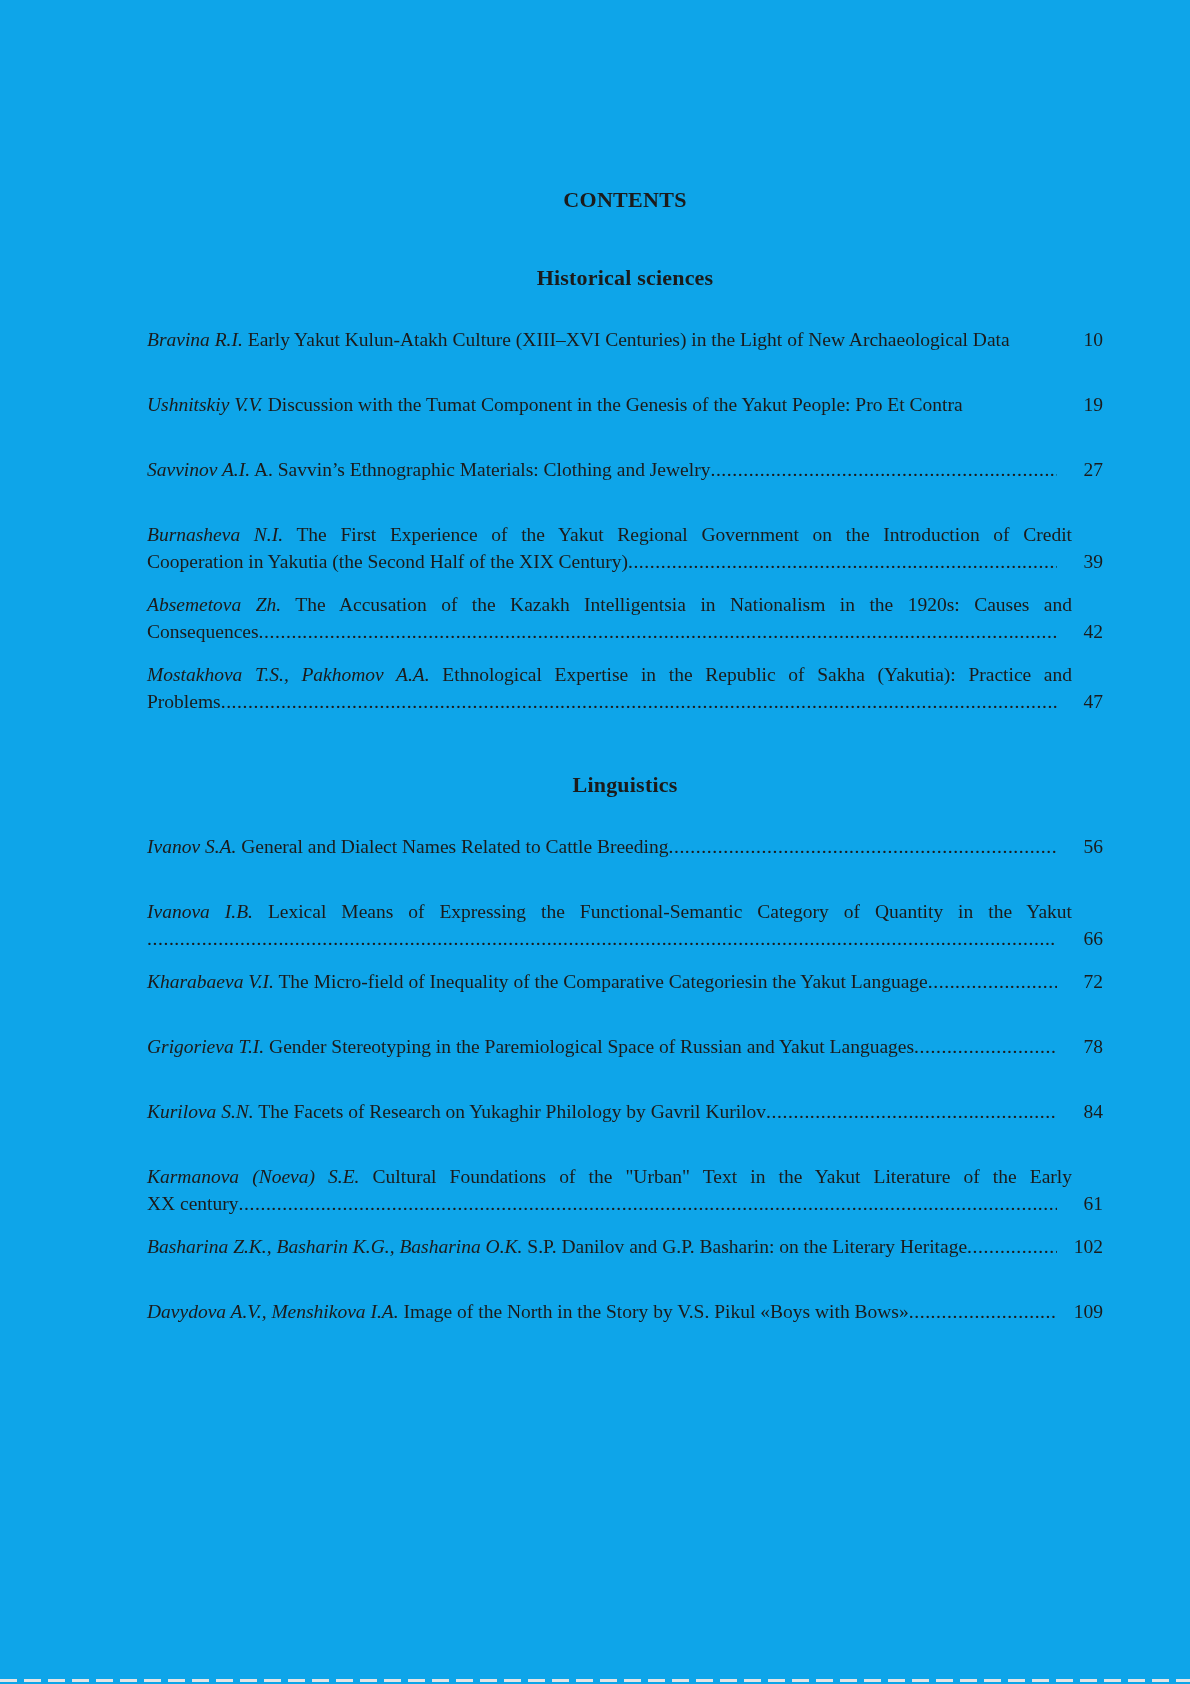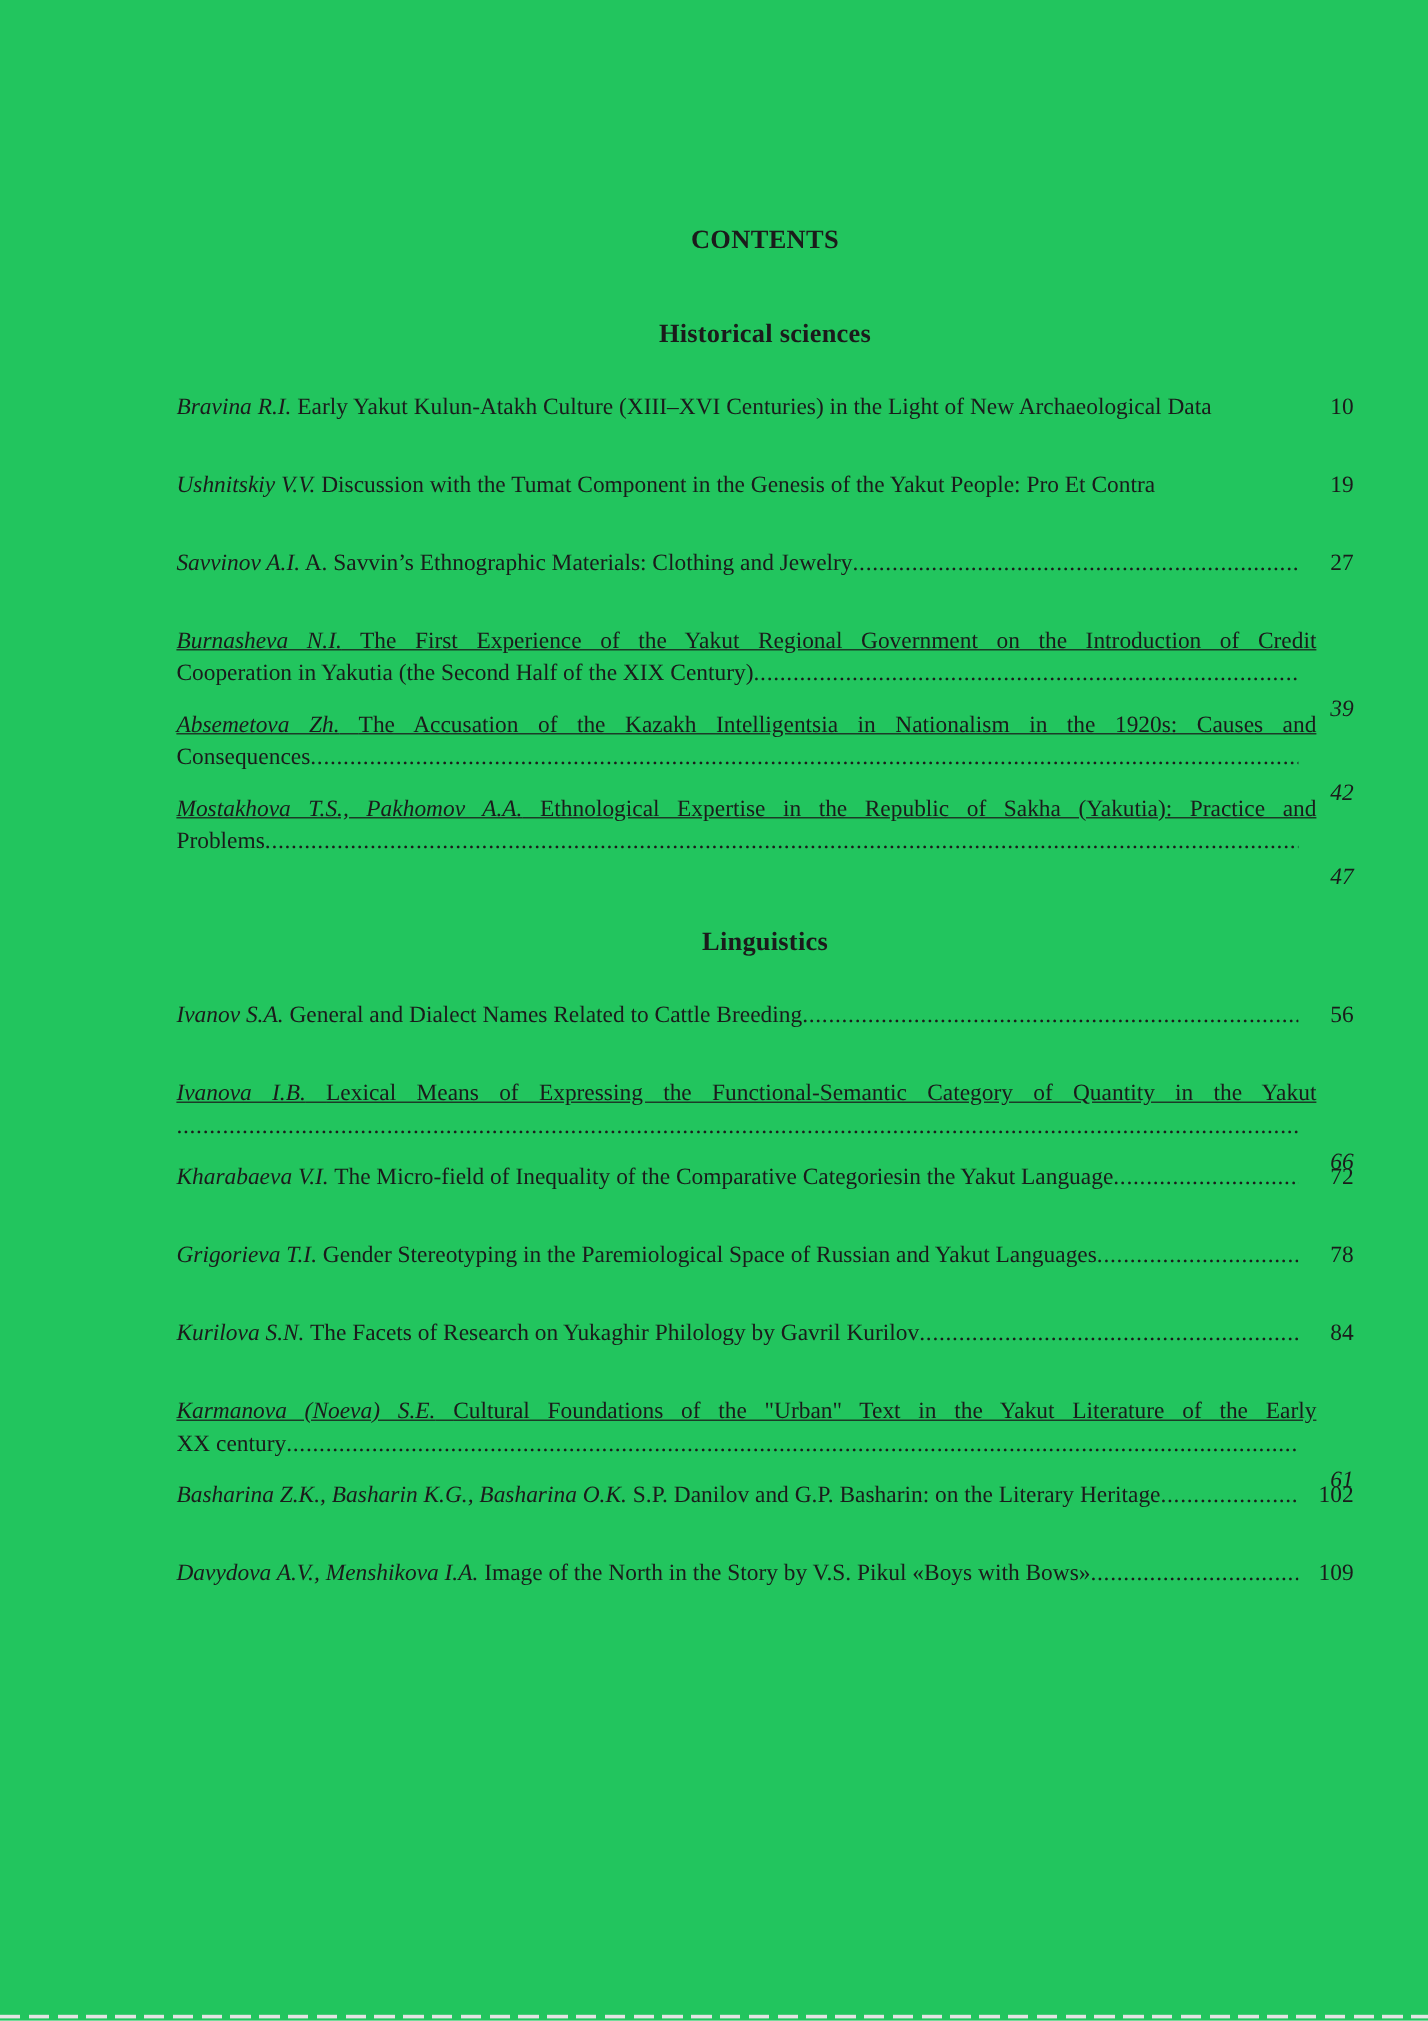--- a/index.html
+++ b/index.html
@@ -1,22 +1,22 @@
 <!DOCTYPE html>
 <html><head>
 <meta charset="utf-8">
 <style>
   html, body { margin: 0; padding: 0; background: #ffffff; }
   .page {
     position: relative;
     width: 1190px;
     height: 1684px;
     box-sizing: border-box;
-    padding: 0 62px 0 147px;
-    background: #22c55e;
+    padding: 0 87px 0 147px;
+    background: #0ea5e9;
     font-family: "Liberation Serif", "DejaVu Serif", serif;
     color: #1b1b1b;
     overflow: hidden;
   }
   .doc-title {
     margin: 186px 0 50px 0;
     text-align: center;
     font-weight: bold;
     font-size: 22px;
     line-height: 28px;
@@ -35,42 +35,41 @@
 
   .entry { font-size: 19.5px; line-height: 27px; }
   .entry.one { margin-bottom: 38px; }
   .entry.two { margin-bottom: 16px; }
 
   .jline {
     text-align: justify;
     text-align-last: justify;
     margin-right: 31px;
     white-space: normal;
-    text-decoration: underline;
   }
   .row {
     display: flex;
     align-items: baseline;
   }
   .row .txt { white-space: nowrap; flex: 0 0 auto; }
   .leader {
     flex: 1 1 auto;
     min-width: 0;
     overflow: hidden;
     white-space: nowrap;
     letter-spacing: 0.6px;
     color: #1b1b1b;
   }
   .num {
     flex: 0 0 auto;
     min-width: 34px;
     padding-left: 12px;
     text-align: right;
   }
-  .num.drop { position: relative; top: 30px; font-style: italic; }
+  .num.drop { position: relative; top: 0; }
   .au { font-style: italic; }
 
   .scan-edge {
     position: absolute;
     left: 0; right: 0; bottom: 2px;
     height: 3px;
     background: repeating-linear-gradient(90deg, #e4e4e4 0 17px, transparent 17px 24px);
   }
 </style>
 </head>

